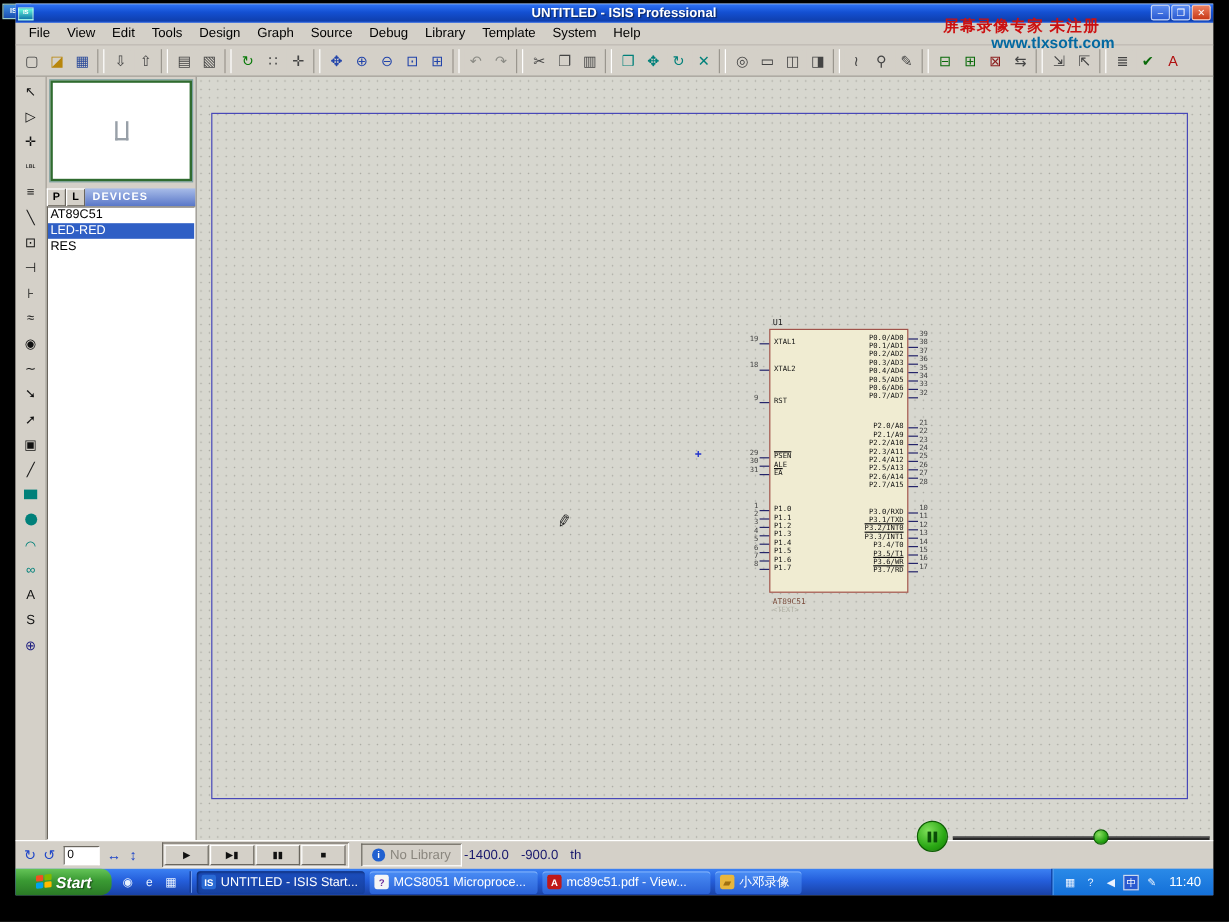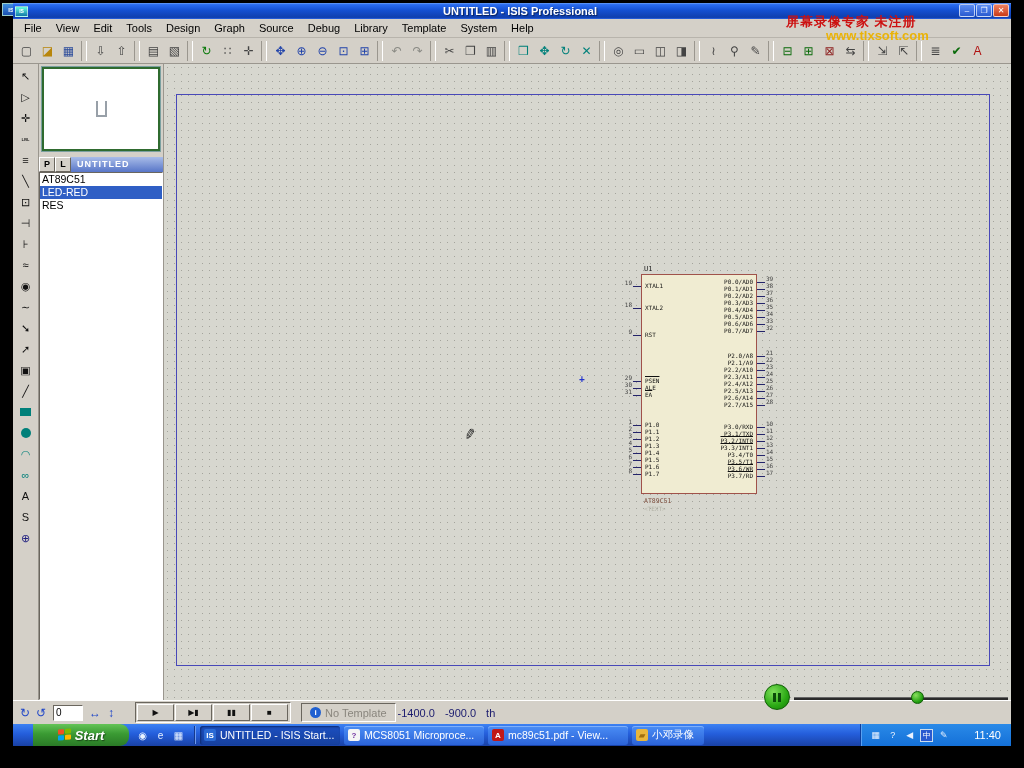--- a/index.html
+++ b/index.html
@@ -80,43 +80,43 @@
   .msg-panel{display:flex;align-items:center;gap:4px;margin-left:8px;border:1px solid;border-color:#6a665e #fff #fff #6a665e;
              height:19px;padding:0 8px;color:#8a867e;font-size:11px;white-space:nowrap;}
   .info-dot{width:11px;height:11px;border-radius:50%;background:#2060d0;color:#fff;font-size:8px;font-weight:bold;
             display:flex;align-items:center;justify-content:center;}
   .sheet-field{flex:1;height:18px;background:#fff;border:1px solid;border-color:#6a665e #fff #fff #6a665e;
                font-size:11px;line-height:17px;padding-left:5px;margin:0 6px;color:#000;}
   .coords{display:flex;gap:10px;color:#1a1a6e;font-size:11px;padding-right:4px;white-space:nowrap;}
   
   .taskbar{height:22px;flex:0 0 22px;background:linear-gradient(180deg,#3c81f3 0%,#245edb 45%,#1941a5 100%);
            display:flex;align-items:center;position:relative;}
-  .start-btn{height:22px;width:96px;background:linear-gradient(180deg,#64c457 0%,#3a9a33 45%,#2a7a26 100%);
+  .start-btn{height:22px;width:80px;background:linear-gradient(180deg,#64c457 0%,#3a9a33 45%,#2a7a26 100%);
              border-radius:0 9px 9px 0;display:flex;align-items:center;justify-content:center;gap:4px;
-             color:#fff;font-size:13px;font-weight:bold;font-style:italic;text-shadow:1px 1px 1px #0007;margin-left:20px;}
+             color:#fff;font-size:13px;font-weight:bold;font-style:italic;text-shadow:1px 1px 1px #0007;}
   .flag{width:13px;height:12px;display:grid;grid-template-columns:6px 6px;grid-template-rows:5px 5px;gap:1px;transform:skewY(-6deg);}
   .flag div{border-radius:1px;}
   .ql{display:flex;align-items:center;gap:3px;padding:0 6px;}
   .ql-icon{width:15px;height:15px;display:flex;align-items:center;justify-content:center;font-size:10px;color:#e8f2ff;}
   .tb-div{width:2px;height:18px;border-left:1px solid #16398c;border-right:1px solid #6d9bf2;margin:0 2px;}
   .task-btn{height:19px;width:140px;margin:0 2px;border-radius:3px;background:linear-gradient(180deg,#4a8df5,#2b63d8);
             box-shadow:inset 0 1px 0 #7fb0fa;display:flex;align-items:center;gap:4px;padding:0 4px;
             color:#fff;font-size:10.5px;white-space:nowrap;overflow:hidden;}
   .task-btn.active{background:linear-gradient(180deg,#1c4fc0,#16409e);box-shadow:inset 1px 1px 2px #0d2a6e;}
   .task-btn.small{width:72px;}
   .app-ico{width:12px;height:12px;flex:0 0 12px;border-radius:2px;display:flex;align-items:center;justify-content:center;
            font-size:8px;font-weight:bold;}
   .tray{margin-left:auto;height:22px;display:flex;align-items:center;gap:4px;padding:0 10px 0 8px;
         background:linear-gradient(180deg,#2a8ae8,#1470d8);border-left:1px solid #0d3f9e;box-shadow:inset 1px 0 0 #5aa0f0;}
   .tray-ico{width:13px;height:13px;display:flex;align-items:center;justify-content:center;font-size:9px;color:#eaf2ff;}
   .tray-ico.boxed{background:#2a5ad0;border:1px solid #cde;color:#fff;font-size:8px;}
-  .clock{color:#fff;font-size:11px;margin-left:20px;}
+  .clock{color:#fff;font-size:11px;margin-left:4px;}
   
   .wm1{position:absolute;left:786px;top:13px;color:#cc1111;font-size:13px;font-weight:bold;letter-spacing:1px;z-index:40;}
-  .wm2{position:absolute;left:826px;top:28px;color:#eab308;font-size:13px;font-weight:bold;z-index:40;}
+  .wm2{position:absolute;left:826px;top:28px;color:#0369a1;font-size:13px;font-weight:bold;z-index:40;}
   
   .rec-pause{position:absolute;left:764px;top:684px;width:26px;height:26px;border-radius:50%;z-index:50;
              background:radial-gradient(circle at 35% 30%,#7fe05a,#2aa814 60%,#157a06);border:1px solid #0e5e04;
              display:flex;align-items:center;justify-content:center;gap:2px;}
   .rec-pause i{display:block;width:3px;height:9px;background:#083;background:#0a4d08;}
   .rec-track{position:absolute;left:794px;top:697px;width:214px;height:3px;background:#2a2a2a;border-top:1px solid #666;z-index:45;}
   .rec-thumb{position:absolute;left:911px;top:691px;width:13px;height:13px;border-radius:50%;z-index:50;
              background:radial-gradient(circle at 35% 30%,#8ae060,#23a010 65%,#127404);border:1px solid #0e5e04;}
   
   .playerbar{position:absolute;left:0;top:746px;width:1024px;height:22px;background:#101010;z-index:30;
@@ -244,21 +244,21 @@
           <div class="pal-icon" style="color: rgb(32, 32, 128);">⊕</div>
         </div>
 
       <div class="sidepanel">
         <div class="overview">
           <div class="preview-shape"></div>
         </div>
         <div class="devheader">
           <div class="pl-btn">P</div>
           <div class="pl-btn">L</div>
-          <div class="dev-title">UNTITLED</div>
+          <div class="dev-title">DEVICES</div>
         </div>
         <div class="devlist" id="devlist">
             <div class="dev-item">AT89C51</div>
             <div class="dev-item selected">LED-RED</div>
             <div class="dev-item">RES</div>
           </div>
       </div>
 
       <div class="canvas">
         <div class="sheet-frame"></div>
@@ -398,21 +398,21 @@
           <div class="rot-btn">↕</div>
         </span>
       <span class="anim-panel" id="anim-panel">
           <div class="anim-btn">▶</div>
           <div class="anim-btn">▶▮</div>
           <div class="anim-btn">▮▮</div>
           <div class="anim-btn">■</div>
         </span>
       <span class="msg-panel">
         <span class="info-dot">i</span>
-        <span>No Template</span>
+        <span>No Library</span>
       </span>
       <span class="coords">
         <span>-1400.0</span>
         <span>-900.0</span>
         <span>th</span>
       </span>
     </div>
 
     <div class="taskbar">
       <div class="start-btn">

